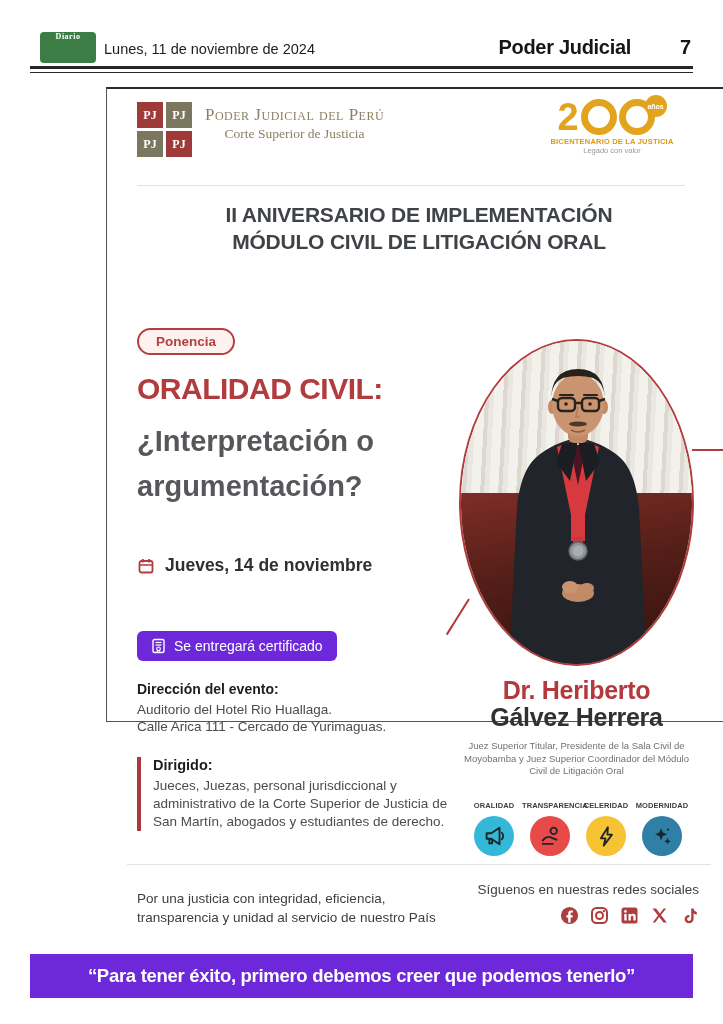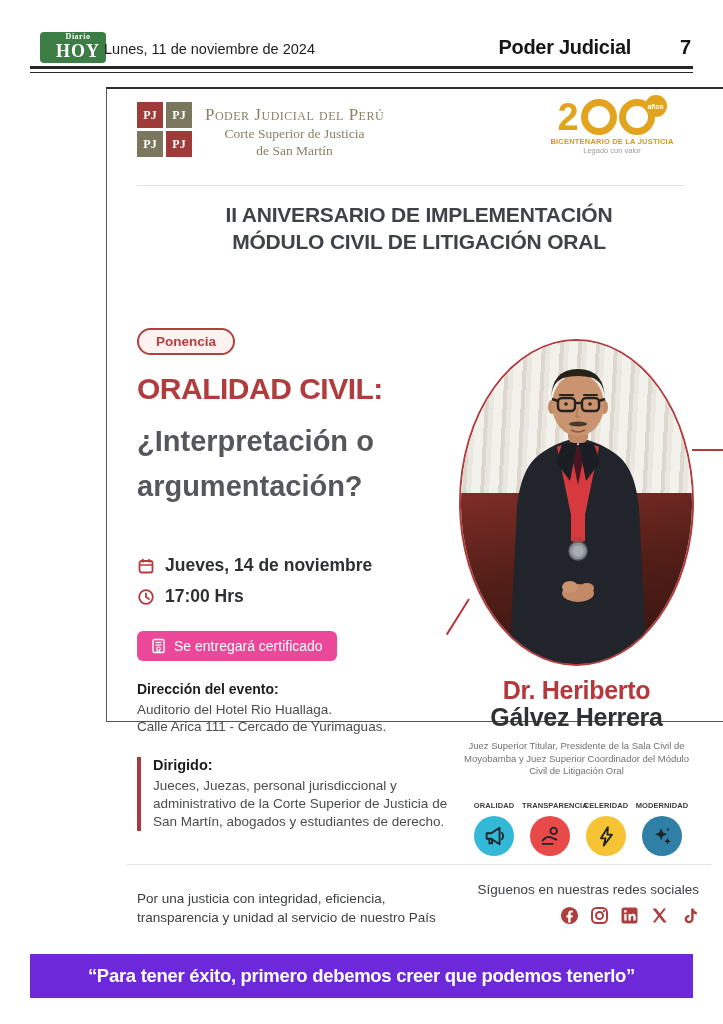--- a/index.html
+++ b/index.html
@@ -2,23 +2,23 @@
 <html><head>
 <meta charset="utf-8">
 <style>
   html,body{margin:0;padding:0;background:#ffffff;}
   #page{position:relative;width:723px;height:1024px;background:#fff;overflow:hidden;
         font-family:"Liberation Sans",sans-serif;color:#222;}
   .abs{position:absolute;}
 
   
   .hoy-logo{left:40px;top:32px;width:56px;height:31px;background:#3c7d45;border-radius:4px;
-            color:#fff;text-align:center;font-family:"Liberation Serif",serif;padding-left:10px;}
+            color:#fff;text-align:center;font-family:"Liberation Serif",serif;}
   .hoy-diario{font-size:8px;font-weight:700;line-height:10px;letter-spacing:.5px;}
-  .hoy-main{font-size:18px;font-weight:800;line-height:18px;letter-spacing:1px;}
+  .hoy-main{font-size:18px;font-weight:800;line-height:18px;letter-spacing:1px;margin-top:28px;}
   .header-date{left:104px;top:41px;font-size:14.5px;color:#1d1d1d;}
   .header-section{right:92px;top:36px;font-size:20px;font-weight:700;color:#161616;letter-spacing:-.3px;}
   .header-page{right:32px;top:36px;font-size:20px;font-weight:700;color:#161616;}
   .rule-thick{left:30px;width:663px;top:66px;height:3px;background:#262626;}
   .rule-thin{left:30px;width:663px;top:72px;height:1px;background:#262626;}
 
   
   .flyer{left:58px;top:87px;width:624px;height:635px;background:#fff;
          border:1px solid #555;border-top:2px solid #2c2c2c;box-sizing:border-box;margin-left:48px;}
 
@@ -45,21 +45,21 @@
                color:#3f4347;line-height:27px;letter-spacing:-.2px;}
 
   
   .pill{left:30px;top:239px;border:2px solid #b2403f;color:#b2403f;background:#fdf2ef;
         border-radius:16px;padding:4px 17px;font-size:13.5px;font-weight:700;}
   .talk-title{left:30px;top:283px;font-size:30px;font-weight:800;color:#b23b3e;letter-spacing:-.5px;}
   .talk-sub{left:30px;top:330px;font-size:29px;color:#55575a;line-height:45px;font-weight:700;}
   .when{left:30px;top:466px;}
   .when-row{display:flex;gap:10px;align-items:center;font-size:17.5px;font-weight:700;
             color:#2e3032;margin-bottom:10px;}
-  .cert-btn{left:30px;top:542px;background:#ec4899;color:#fff;border:none;border-radius:6px;
+  .cert-btn{left:30px;top:542px;background:#6d28d9;color:#fff;border:none;border-radius:6px;
             padding:7px 14px;font-size:14px;display:inline-flex;gap:8px;align-items:center;
             font-family:"Liberation Sans",sans-serif;}
   .addr{left:30px;top:592px;}
   .addr-label{font-size:14px;font-weight:700;color:#1d1d1d;margin-bottom:4px;}
   .addr-line{font-size:13.5px;color:#4a4c4e;line-height:17px;}
   .audience{left:30px;top:668px;border-left:4px solid #a93a3e;padding-left:12px;width:300px;}
   .aud-label{font-size:14.5px;font-weight:700;color:#1d1d1d;margin-bottom:4px;}
   .aud-text{font-size:13.5px;color:#4a4c4e;line-height:18px;}
 
   
@@ -114,21 +114,20 @@
 
     <div class="abs org-logo">
       <div class="tile tile-red">PJ</div>
       <div class="tile tile-olive">PJ</div>
       <div class="tile tile-olive">PJ</div>
       <div class="tile tile-red">PJ</div>
     </div>
     <div class="abs org-text">
       <div class="org-title">Poder Judicial del Perú</div>
       <div class="org-sub">Corte Superior de Justicia</div>
-      <div class="org-sub">de San Martín</div>
     </div>
     <div class="abs bicent">
       <div class="b-row">
         <span class="b-two">2</span>
         <span class="b-ring"></span>
         <span class="b-ring"></span>
         <span class="b-anios">años</span>
       </div>
       <div class="b-line1">BICENTENARIO DE LA JUSTICIA</div>
       <div class="b-line2">Legado con valor</div>
@@ -149,27 +148,20 @@
 
     <div class="abs when">
       <div class="when-row">
         <svg width="18" height="18" viewBox="0 0 18 18">
           <rect x="2.5" y="4" width="13" height="11.5" rx="2" fill="none" stroke="#b23b3e" stroke-width="1.8"></rect>
           <line x1="5.8" y1="2" x2="5.8" y2="5.5" stroke="#b23b3e" stroke-width="1.8"></line>
           <line x1="12.2" y1="2" x2="12.2" y2="5.5" stroke="#b23b3e" stroke-width="1.8"></line>
           <line x1="2.5" y1="8" x2="15.5" y2="8" stroke="#b23b3e" stroke-width="1.5"></line>
         </svg>
         <span>Jueves, 14 de noviembre</span>
-      </div>
-      <div class="when-row">
-        <svg width="18" height="18" viewBox="0 0 18 18">
-          <circle cx="9" cy="9" r="6.8" fill="none" stroke="#b23b3e" stroke-width="1.8"></circle>
-          <path d="M9 5.5 V9 L12 11" fill="none" stroke="#b23b3e" stroke-width="1.8" stroke-linecap="round"></path>
-        </svg>
-        <span>17:00 Hrs</span>
       </div>
     </div>
 
     <div class="abs cert-btn">
       <svg width="15" height="16" viewBox="0 0 15 16">
         <rect x="2" y="1.5" width="11" height="13" rx="1.5" fill="none" stroke="#fff" stroke-width="1.4"></rect>
         <line x1="4.5" y1="4.5" x2="10.5" y2="4.5" stroke="#fff" stroke-width="1.2"></line>
         <line x1="4.5" y1="7" x2="10.5" y2="7" stroke="#fff" stroke-width="1.2"></line>
         <circle cx="7.5" cy="10.8" r="1.8" fill="none" stroke="#fff" stroke-width="1.2"></circle>
         <path d="M6.6 12.3 L6 14.5 M8.4 12.3 L9 14.5" stroke="#fff" stroke-width="1.1"></path>

